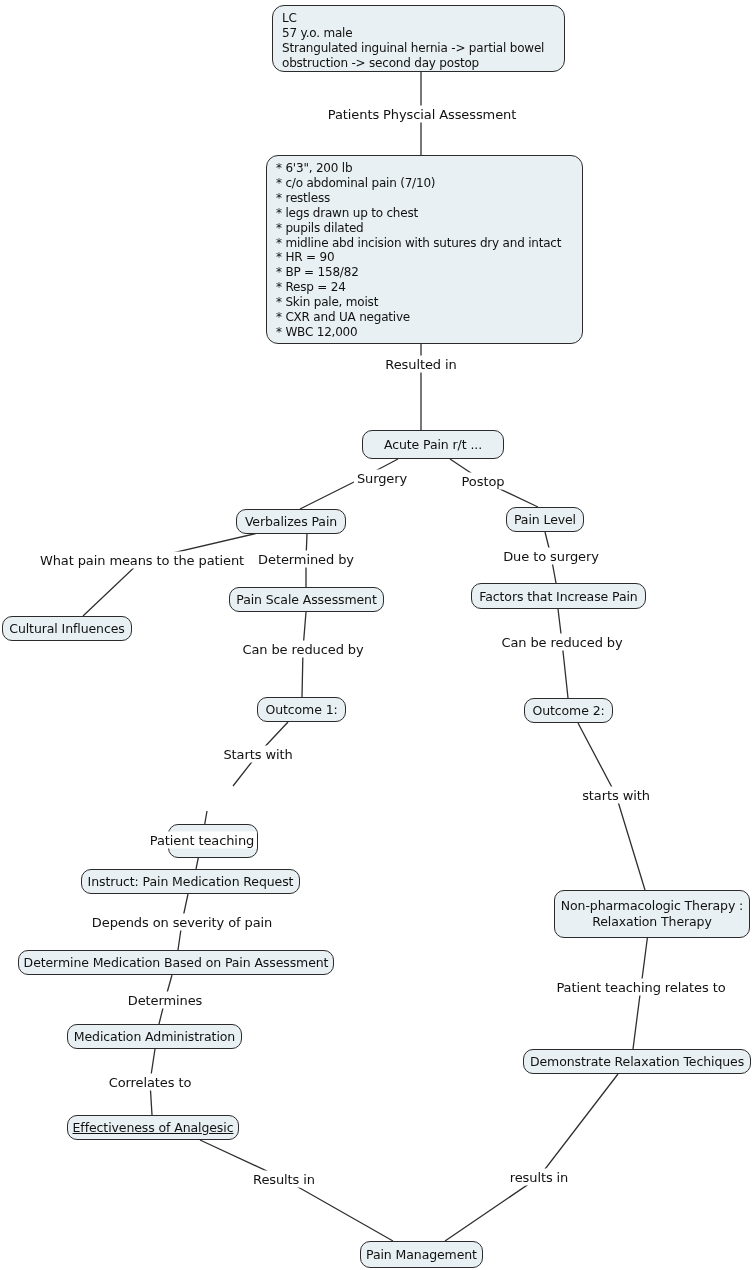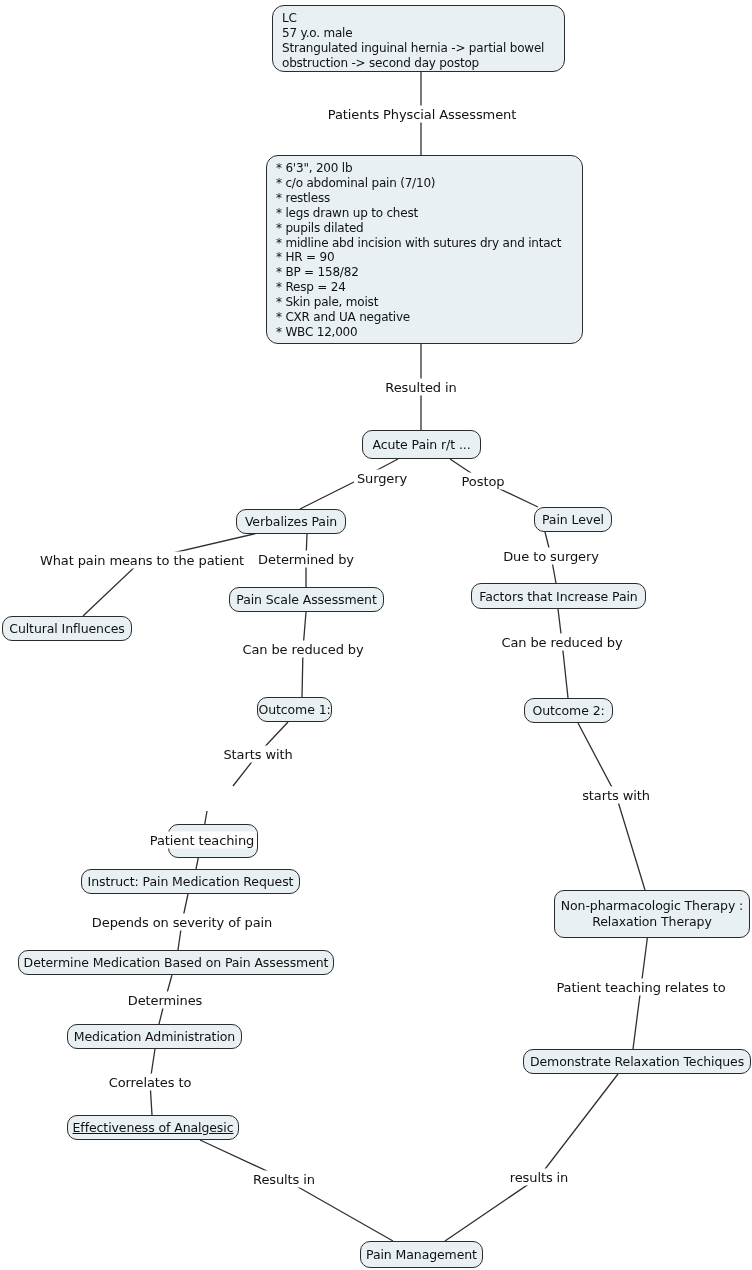--- a/index.html
+++ b/index.html
@@ -98,33 +98,33 @@
 * legs drawn up to chest
 * pupils dilated
 * midline abd incision with sutures dry and intact
 * HR = 90
 * BP = 158/82
 * Resp = 24
 * Skin pale, moist
 * CXR and UA negative
 * WBC 12,000</div>
 
-  <div class="node" style="left:362px; top:430px; width:119px; height:29px;">Acute Pain r/t ...</div>
+  <div class="node" style="left:362px; top:430px; width:142px; height:29px;">Acute Pain r/t ...</div>
 
   <div class="node" style="left:236px; top:509px; width:110px; height:25px;">Verbalizes Pain</div>
 
-  <div class="node" style="left:534px; top:507px; width:78px; height:25px;">Pain Level</div>
+  <div class="node" style="left:506px; top:507px; width:78px; height:25px;">Pain Level</div>
 
   <div class="node" style="left:229px; top:587px; width:155px; height:25px;">Pain Scale Assessment</div>
 
   <div class="node" style="left:471px; top:583px; width:175px; height:26px;">Factors that Increase Pain</div>
 
   <div class="node" style="left:2px; top:616px; width:130px; height:25px;">Cultural Influences</div>
 
-  <div class="node" style="left:257px; top:697px; width:75px; height:25px;">Outcome 1:</div>
+  <div class="node" style="left:257px; top:697px; width:89px; height:25px;">Outcome 1:</div>
 
   <div class="node" style="left:524px; top:698px; width:89px; height:25px;">Outcome 2:</div>
 
   <div class="node" style="left:168px; top:824px; width:90px; height:34px;">Pain Control</div>
 
   <div class="node" style="left:81px; top:869px; width:219px; height:25px;">Instruct: Pain Medication Request</div>
 
   <div class="node" style="left:18px; top:950px; width:316px; height:25px;">Determine Medication Based on Pain Assessment</div>
 
   <div class="node" style="left:67px; top:1024px; width:175px; height:25px;">Medication Administration</div>
@@ -133,21 +133,21 @@
 
   <div class="node centered-multiline" style="left:554px; top:890px; width:196px; height:48px;">Non-pharmacologic Therapy :
 Relaxation Therapy</div>
 
   <div class="node" style="left:523px; top:1049px; width:228px; height:25px;">Demonstrate Relaxation Techiques</div>
 
   <div class="node" style="left:360px; top:1241px; width:123px; height:27px;">Pain Management</div>
 
   <div class="edge-label" style="left:422px; top:114px;">Patients Physcial Assessment</div>
 
-  <div class="edge-label" style="left:421px; top:387px;">Resulted in</div>
+  <div class="edge-label" style="left:421px; top:364px;">Resulted in</div>
 
   <div class="edge-label" style="left:362px; top:478px;margin-left:20px;">Surgery</div>
 
   <div class="edge-label" style="left:483px; top:481px;">Postop</div>
 
   <div class="edge-label" style="left:142px; top:560px;">What pain means to the patient</div>
 
   <div class="edge-label" style="left:306px; top:559px;">Determined by</div>
 
   <div class="edge-label" style="left:551px; top:556px;">Due to surgery</div>

